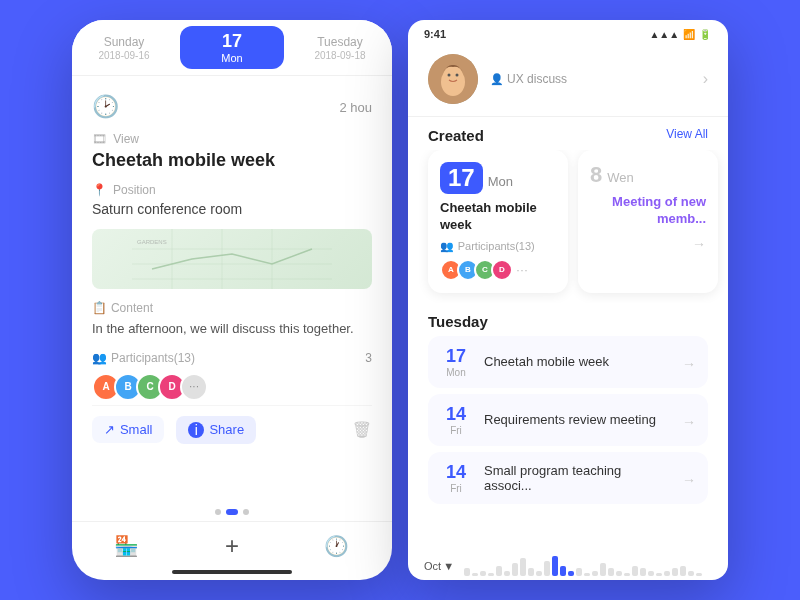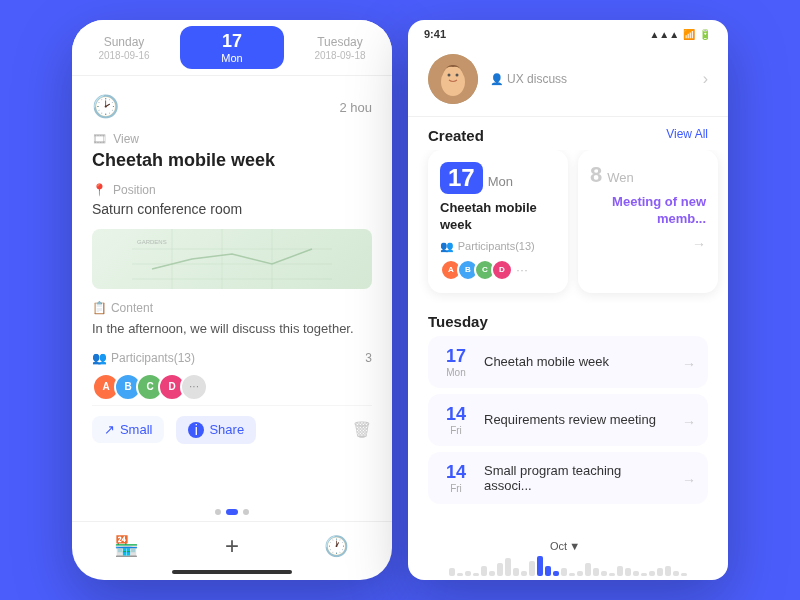--- a/index.html
+++ b/index.html
@@ -464,21 +464,20 @@
       font-size: 14px;
     }
 
     
     .timeline-section {
       display: flex;
       align-items: center;
       padding: 8px 16px 4px;
       gap: 4px;
       margin-top: auto;
-      flex-direction: column;
     }
     .timeline-label {
       font-size: 11px;
       color: #555;
       display: flex;
       align-items: center;
       gap: 2px;
       min-width: 36px;
     }
     .timeline-bars {

